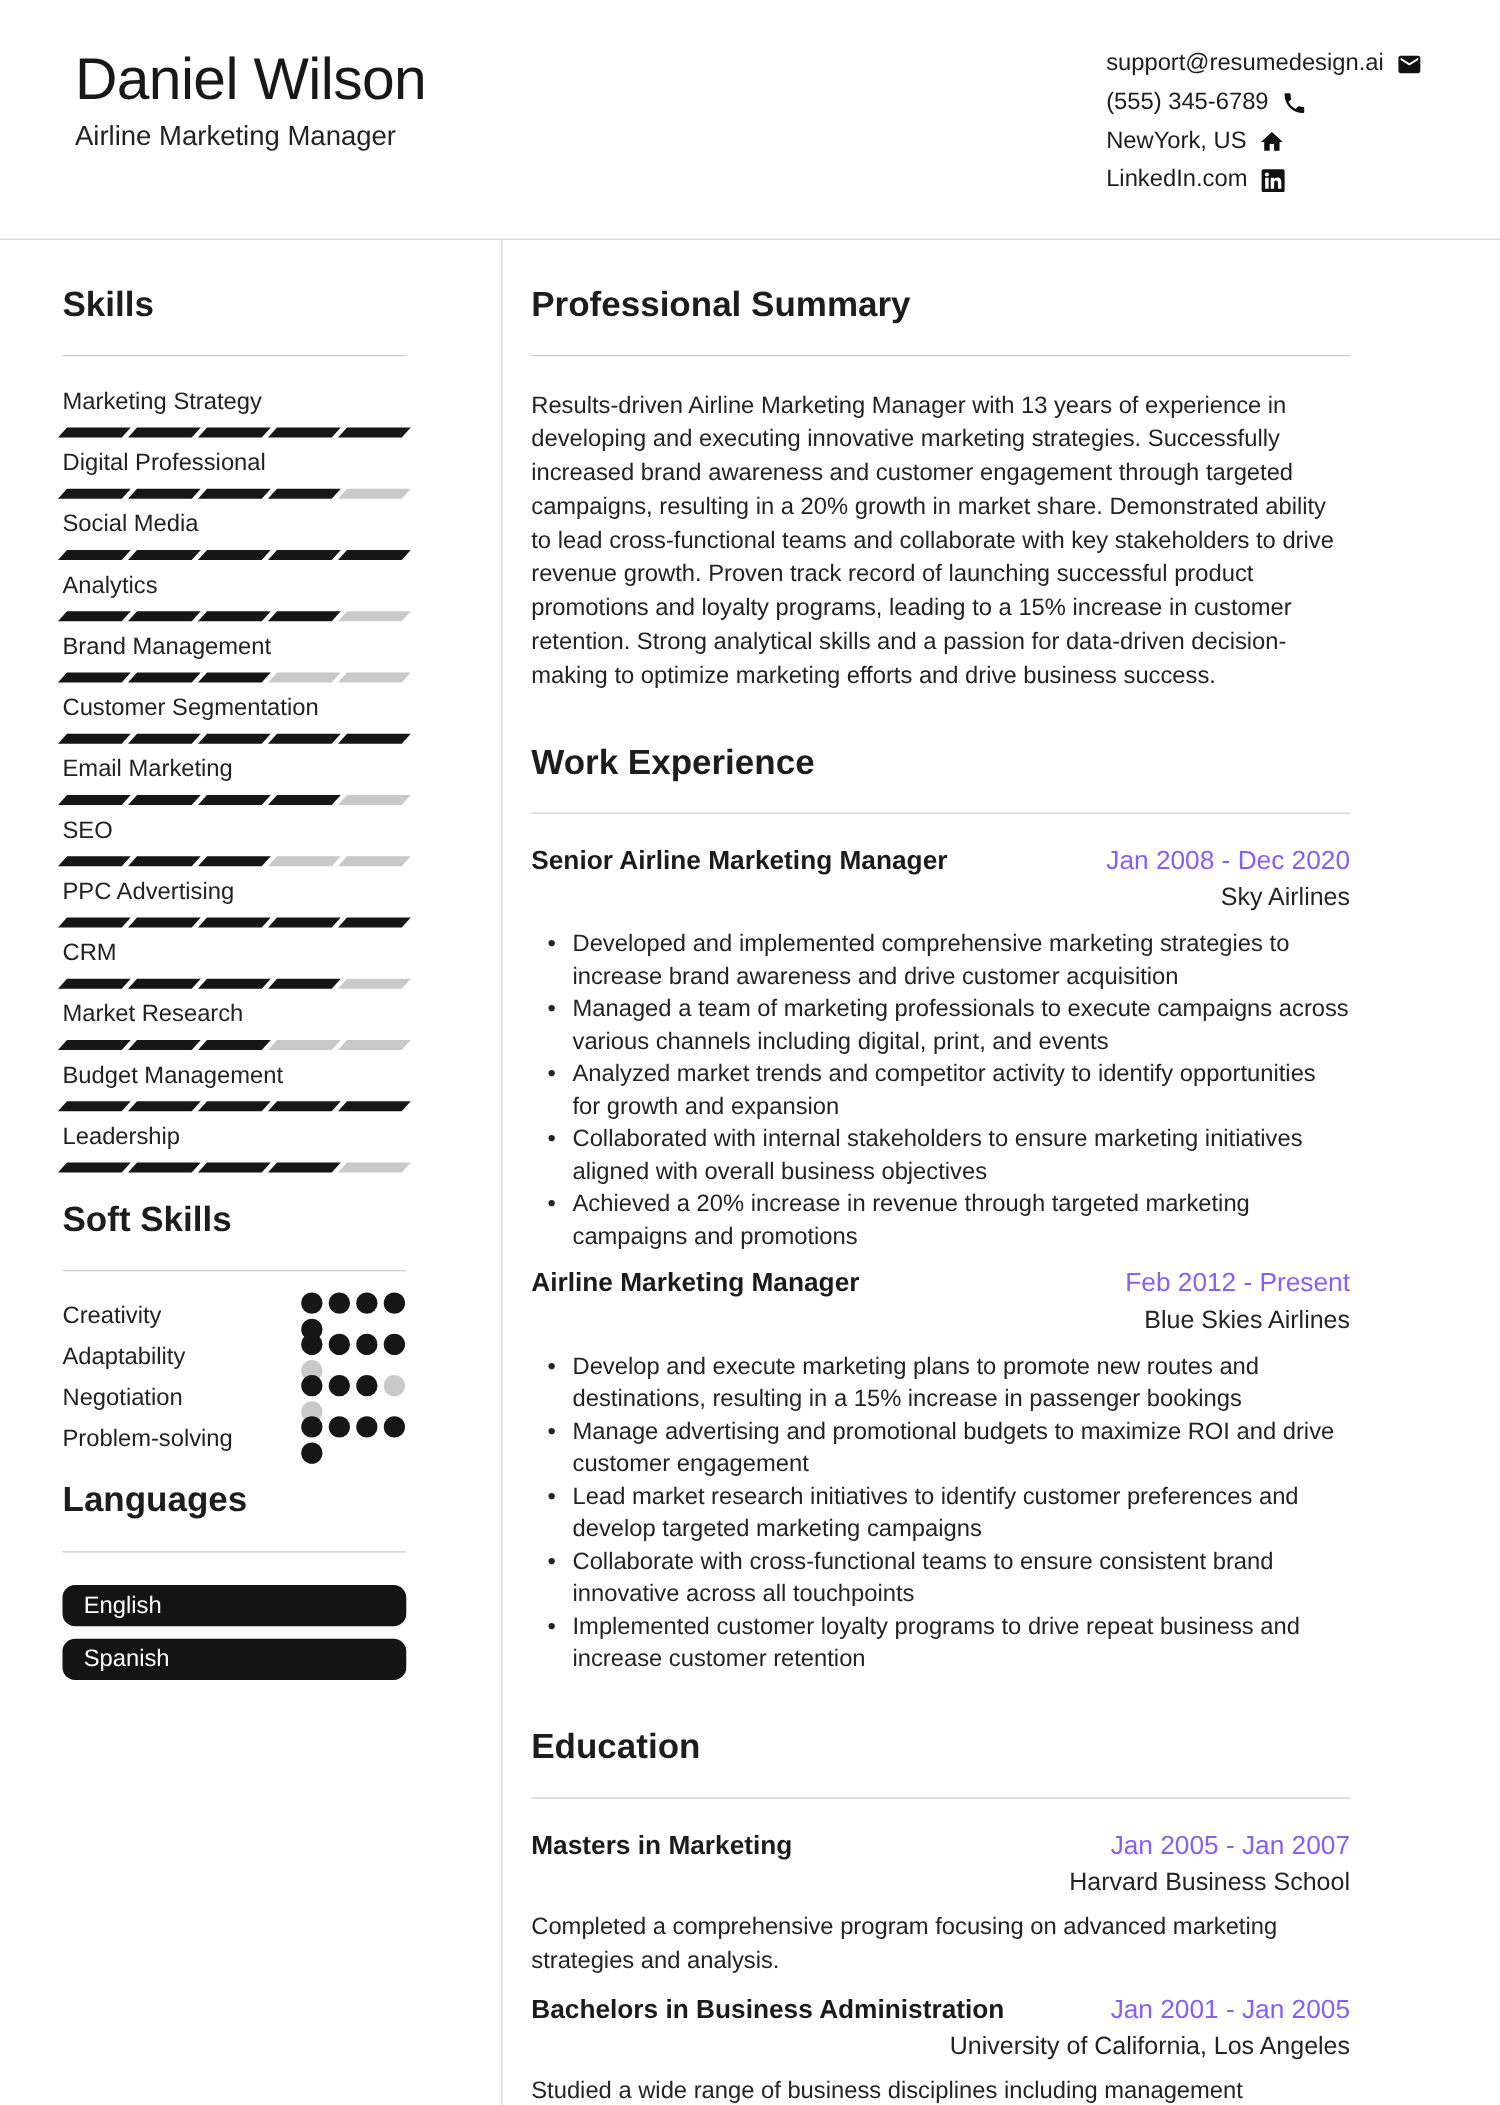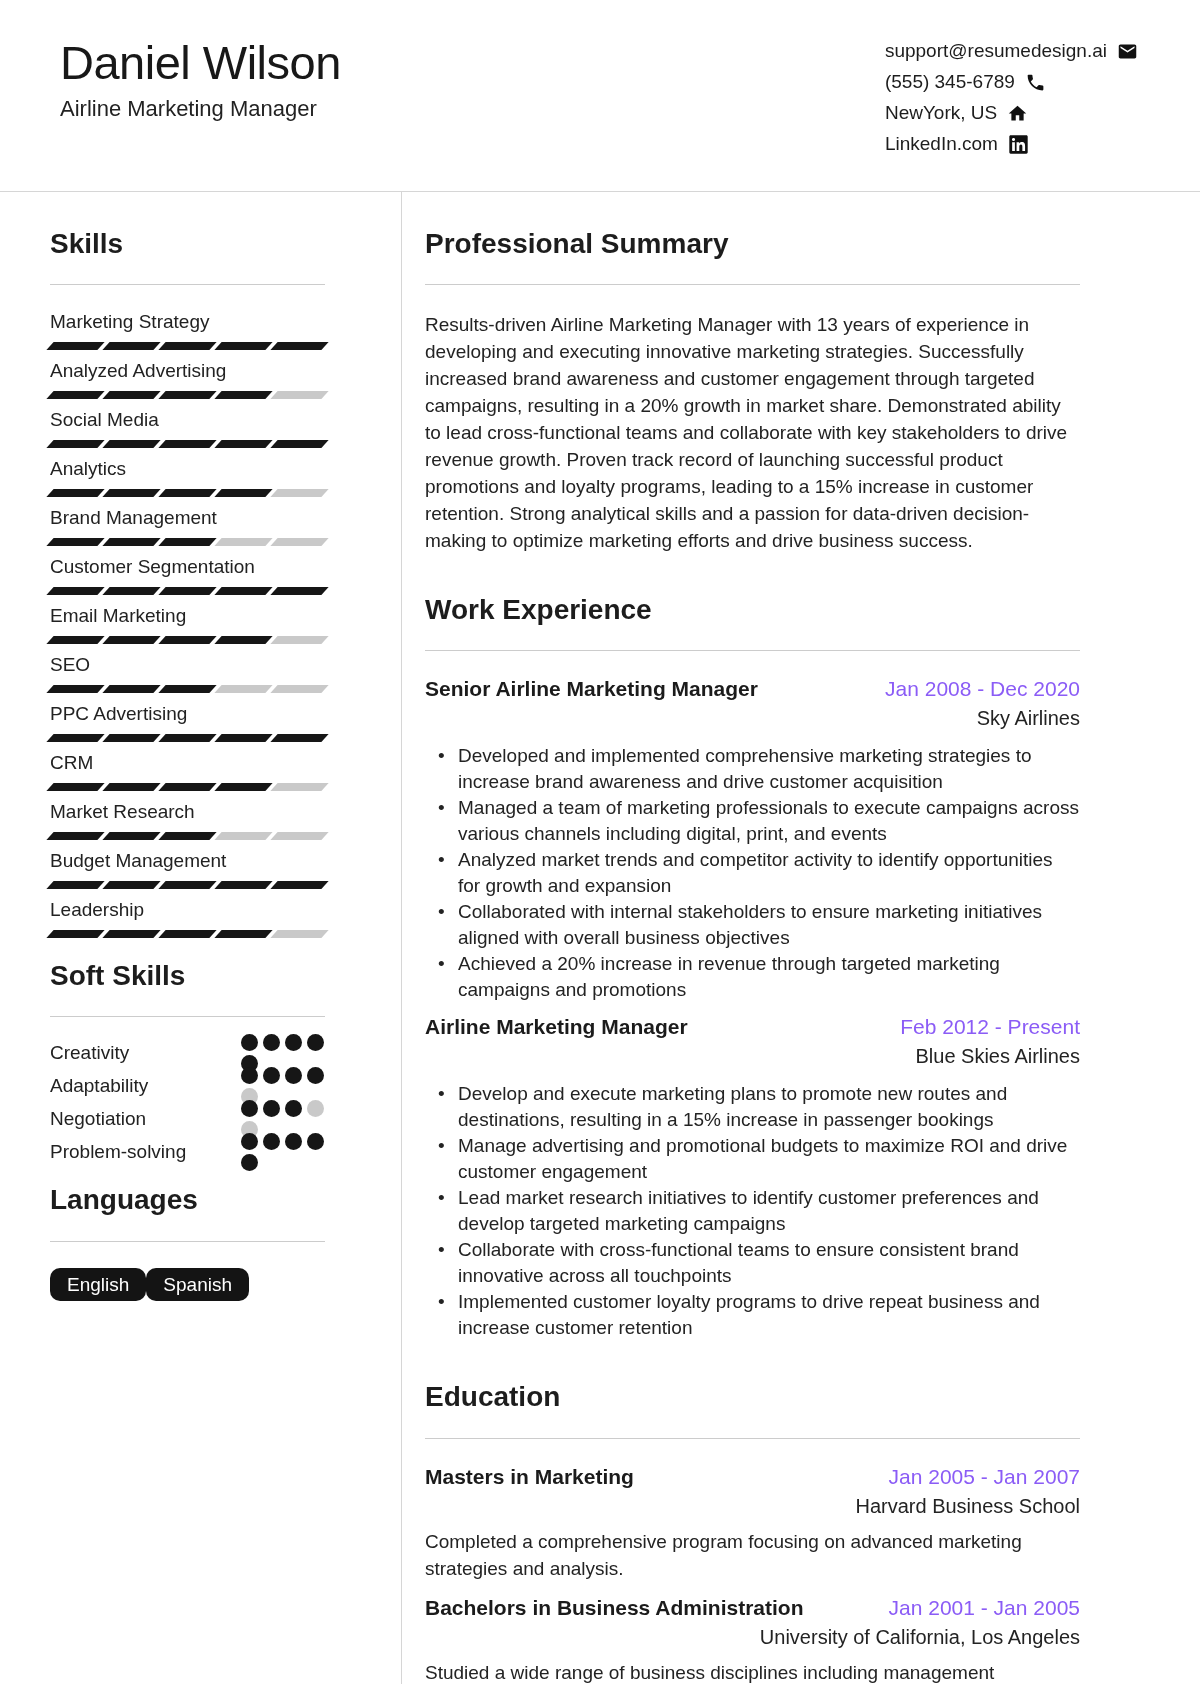--- a/index.html
+++ b/index.html
@@ -43,21 +43,21 @@
   
   .soft-skill{display:flex;align-items:center;height:20px;margin-bottom:13px;}
   .soft-label{flex:1;font-size:19px;color:#222;}
   .dots{width:84px;display:flex;flex-wrap:wrap;gap:4px 5px;}
   .dot{width:17px;height:17px;border-radius:50%;}
   .dot.filled{background:var(--dot-fill);}
   .dot.empty{background:var(--dot-empty);}
   #soft-skills-list{margin-bottom:6px;}
 
   
-  .pills{display:flex;}
+  .pills{display:flex;gap:10px;flex-direction:column;}
   .pill{background:var(--pill-bg);color:var(--pill-fg);font-size:19px;padding:7px 17px;
         border-radius:10px;line-height:1.0;display:inline-block;}
 
   
   .summary{font-size:19px;line-height:27px;margin:0;color:var(--body);}
   .entry-head{display:flex;justify-content:space-between;align-items:baseline;}
   h3{font-size:21px;margin:0;font-weight:bold;color:#1b1b1b;}
   .date{font-size:21px;color:#8b5cf6;white-space:nowrap;margin-left:36px;}
   .company{font-size:20px;margin-top:6px;color:#232323;text-align:right;}
   .bullets{margin:13px 0 12px;padding:0;list-style:none;}
@@ -124,21 +124,21 @@
               <div class="skill-label">Marketing Strategy</div>
               <div class="skill-bar">
                 <span class="seg filled"></span>
                 <span class="seg filled"></span>
                 <span class="seg filled"></span>
                 <span class="seg filled"></span>
                 <span class="seg filled"></span>
               </div>
             </div>
             <div class="skill">
-              <div class="skill-label">Analyzed Advertising</div>
+              <div class="skill-label">Digital Professional</div>
               <div class="skill-bar">
                 <span class="seg filled"></span>
                 <span class="seg filled"></span>
                 <span class="seg filled"></span>
                 <span class="seg filled"></span>
                 <span class="seg empty"></span>
               </div>
             </div>
             <div class="skill">
               <div class="skill-label">Social Media</div>

